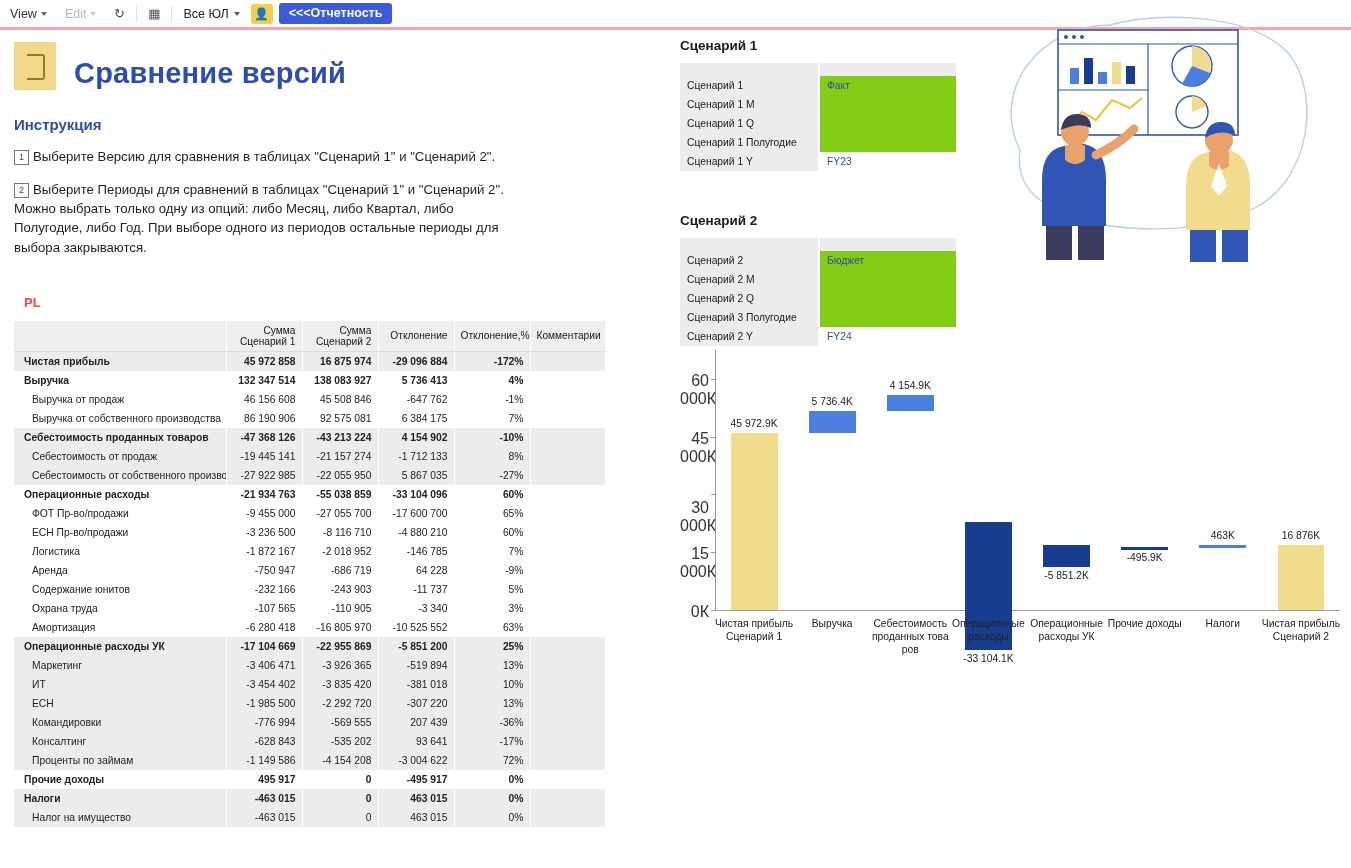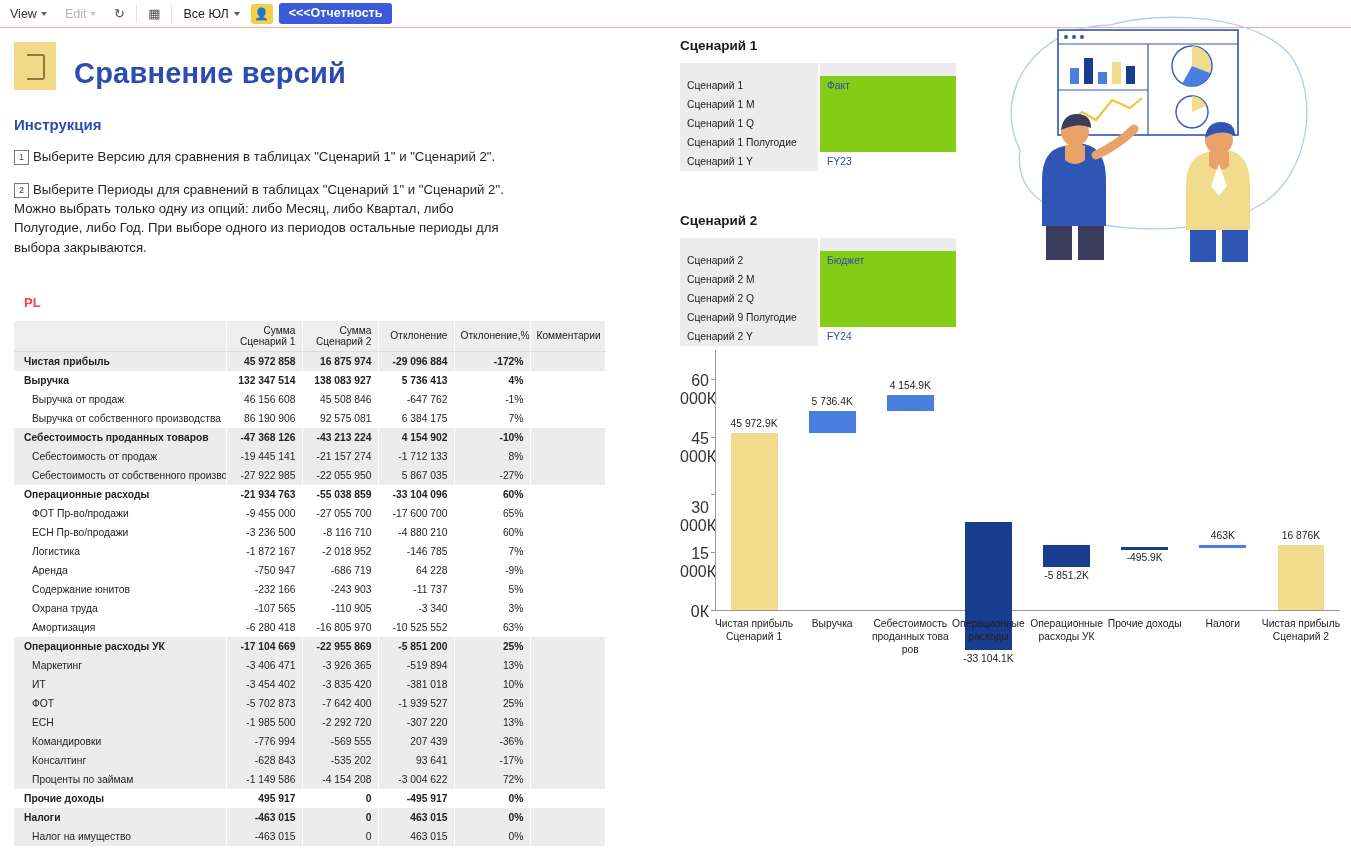--- a/index.html
+++ b/index.html
@@ -17,21 +17,21 @@
     overflow: hidden;
   }
 
   
   .toolbar {
     height: 27px;
     display: flex;
     align-items: center;
     padding: 0 4px;
     gap: 6px;
-    border-bottom: 1px solid #fca5a5;
+    border-bottom: 3px solid #fca5a5;
     background: #ffffff;
   }
   .tb-menu {
     font-size: 12.5px;
     color: #333;
     padding: 2px 6px;
     display: flex;
     align-items: center;
     gap: 4px;
     cursor: default;
@@ -446,28 +446,20 @@
         </tr>
         <tr class="band">
           <td class="name indent">ИТ</td>
           <td class="num">-3 454 402</td>
           <td class="num">-3 835 420</td>
           <td class="num">-381 018</td>
           <td class="num">10%</td>
           <td class="num"></td>
         </tr>
         <tr class="band">
-          <td class="name indent">ФОТ</td>
-          <td class="num">-5 702 873</td>
-          <td class="num">-7 642 400</td>
-          <td class="num">-1 939 527</td>
-          <td class="num">25%</td>
-          <td class="num"></td>
-        </tr>
-        <tr class="band">
           <td class="name indent">ЕСН</td>
           <td class="num">-1 985 500</td>
           <td class="num">-2 292 720</td>
           <td class="num">-307 220</td>
           <td class="num">13%</td>
           <td class="num"></td>
         </tr>
         <tr class="band">
           <td class="name indent">Командировки</td>
           <td class="num">-776 994</td>
@@ -565,21 +557,21 @@
       </tr>
       <tr>
         <td class="lab">Сценарий 2 M</td>
         <td class="val"></td>
       </tr>
       <tr>
         <td class="lab">Сценарий 2 Q</td>
         <td class="val"></td>
       </tr>
       <tr>
-        <td class="lab">Сценарий 9 Полугодие</td>
+        <td class="lab">Сценарий 3 Полугодие</td>
         <td class="val"></td>
       </tr>
       <tr class="white">
         <td class="lab">Сценарий 2 Y</td>
         <td class="val" style="color:#2d4bb0">FY24</td>
       </tr>
     </tbody>
   </table>
 </div>
 

